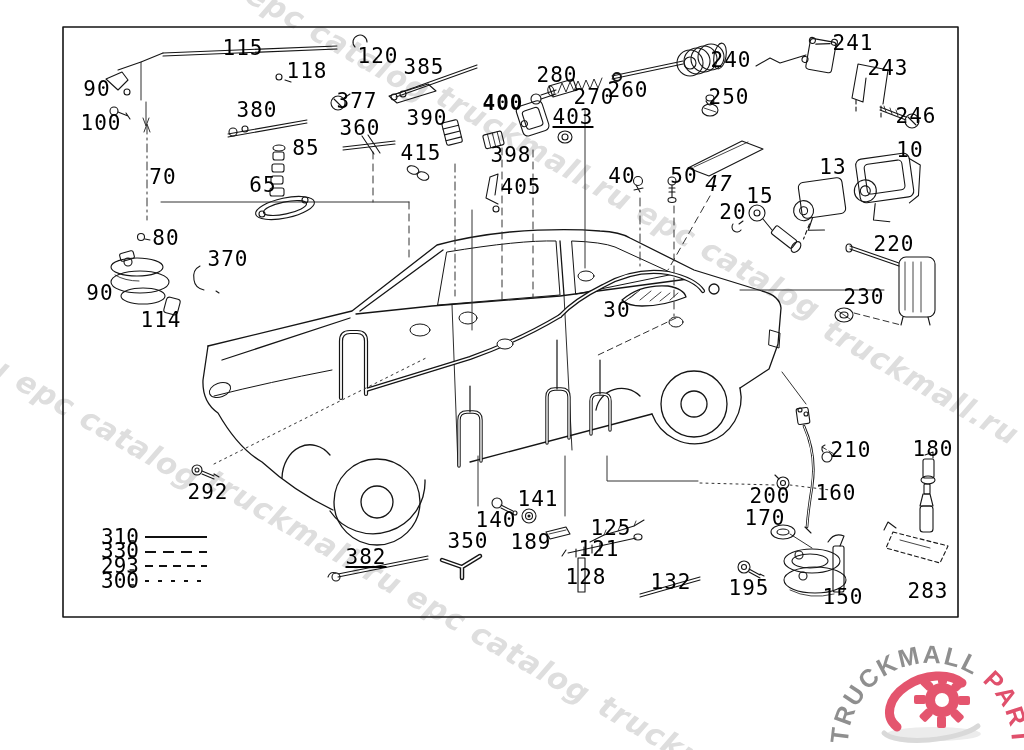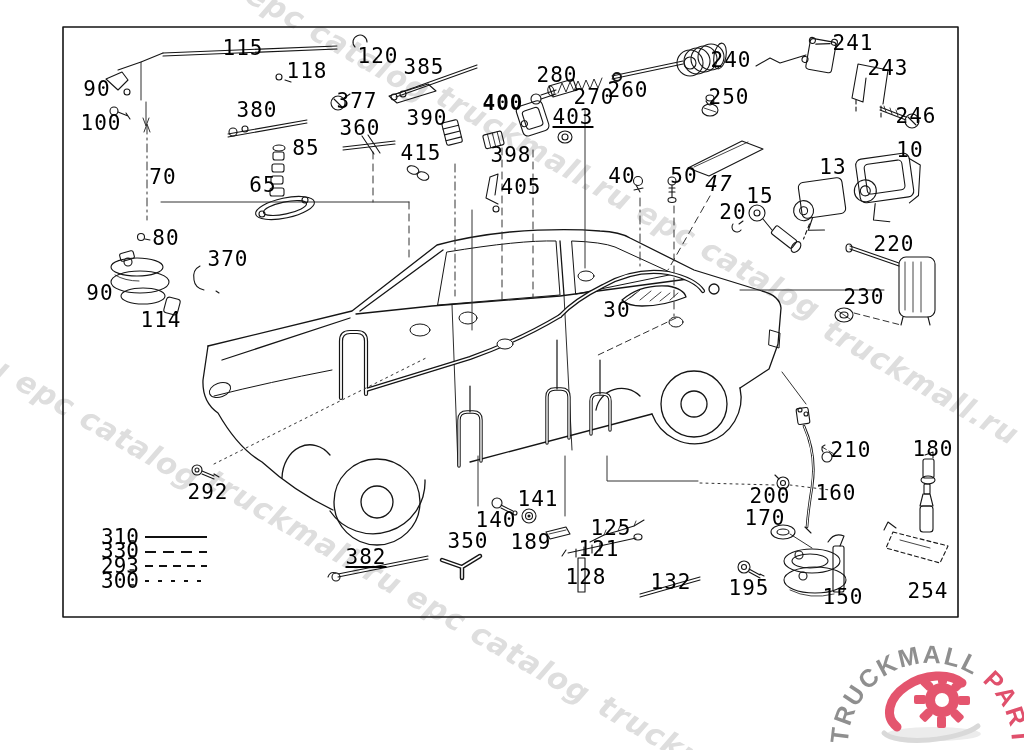--- a/index.html
+++ b/index.html
@@ -510,21 +510,21 @@
       <span class="callout" style="left: 611px; top: 528px;">125</span>
       <span class="callout" style="left: 586px; top: 577px;">128</span>
       <span class="callout" style="left: 671px; top: 582px;">132</span>
       <span class="callout" style="left: 770px; top: 496px;">200</span>
       <span class="callout" style="left: 836px; top: 493px;">160</span>
       <span class="callout" style="left: 765px; top: 518px;">170</span>
       <span class="callout" style="left: 851px; top: 450px;">210</span>
       <span class="callout" style="left: 933px; top: 449px;">180</span>
       <span class="callout" style="left: 749px; top: 588px;">195</span>
       <span class="callout" style="left: 843px; top: 597px;">150</span>
-      <span class="callout" style="left: 928px; top: 591px;">254</span>
+      <span class="callout" style="left: 928px; top: 591px;">283</span>
     </div>
 
   <div id="legend">
 
   <div class="legend-row">
         <span class="legend-num">310</span>
         <span class="legend-line solid"></span>
       </div>
       <div class="legend-row">
         <span class="legend-num">330</span>

